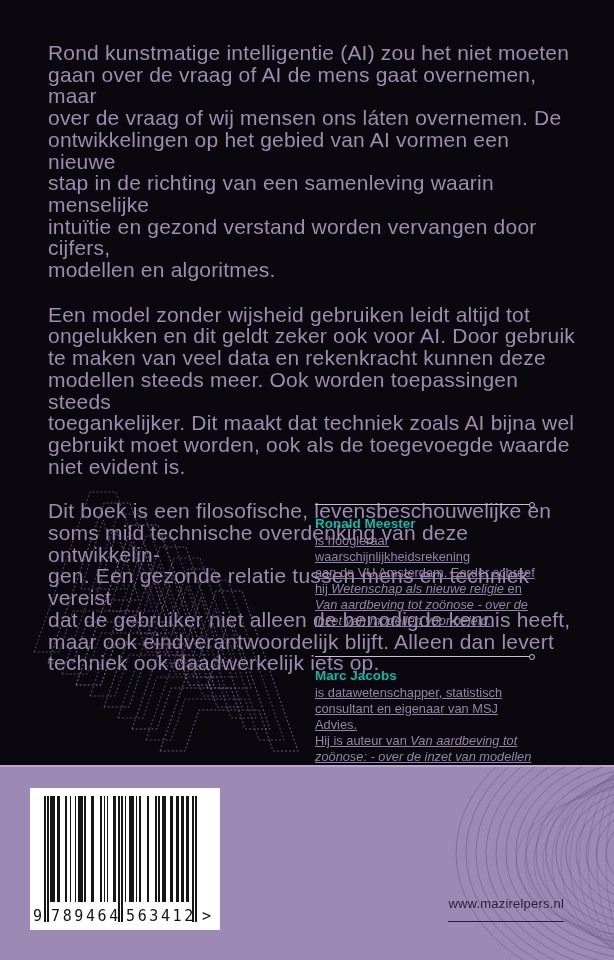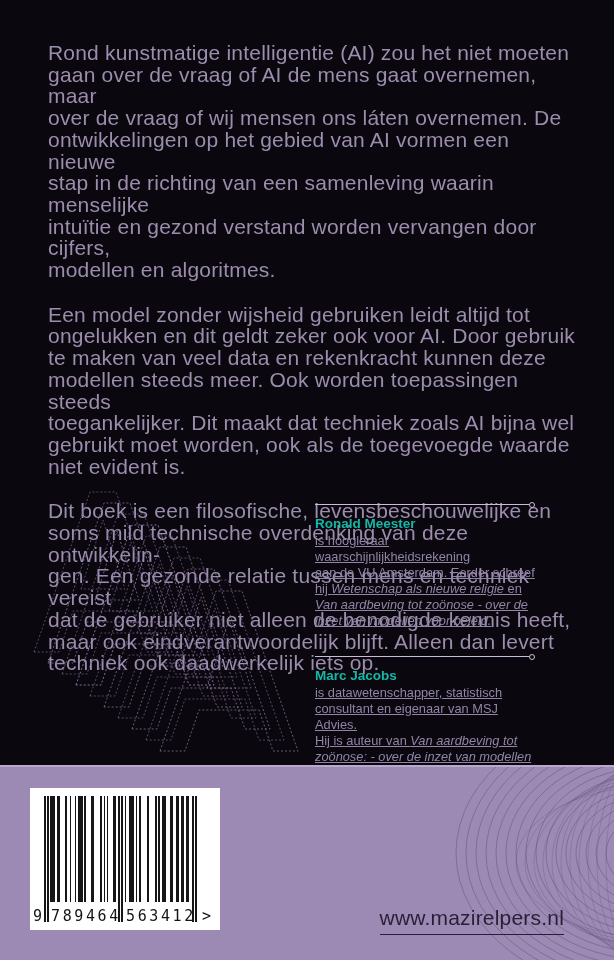--- a/index.html
+++ b/index.html
@@ -40,23 +40,23 @@
   #barcode-bars{position:absolute;left:0;top:0;}
   .barcode-digits span{
     position:absolute;top:119px;
     font-family:"DejaVu Sans Mono", monospace;font-size:15px;color:#141414;
   }
   .bd-first{left:3px;}
   .bd-g1{left:21px;letter-spacing:2.6px;}
   .bd-g2{left:96px;letter-spacing:2.6px;}
   .bd-arrow{left:172px;}
   .url{
-    position:absolute;right:50px;top:139px;
-    font-size:21px;letter-spacing:0.2px;color:#281e35;
-    text-decoration:none;border-bottom:1.6px solid #281e35;padding-bottom:4px;
+    position:absolute;right:50px;top:129px;
+    font-size:13px;letter-spacing:0.2px;color:#281e35;
+    text-decoration:none;border-bottom:1.6px solid #281e35;padding-bottom:10px;
     cursor:pointer;
   }
 </style>
 </head>
 <body>
 
 <div class="cover">
 
   <div class="blurb">
     <p>Rond kunstmatige intelligentie (AI) zou het niet moeten

